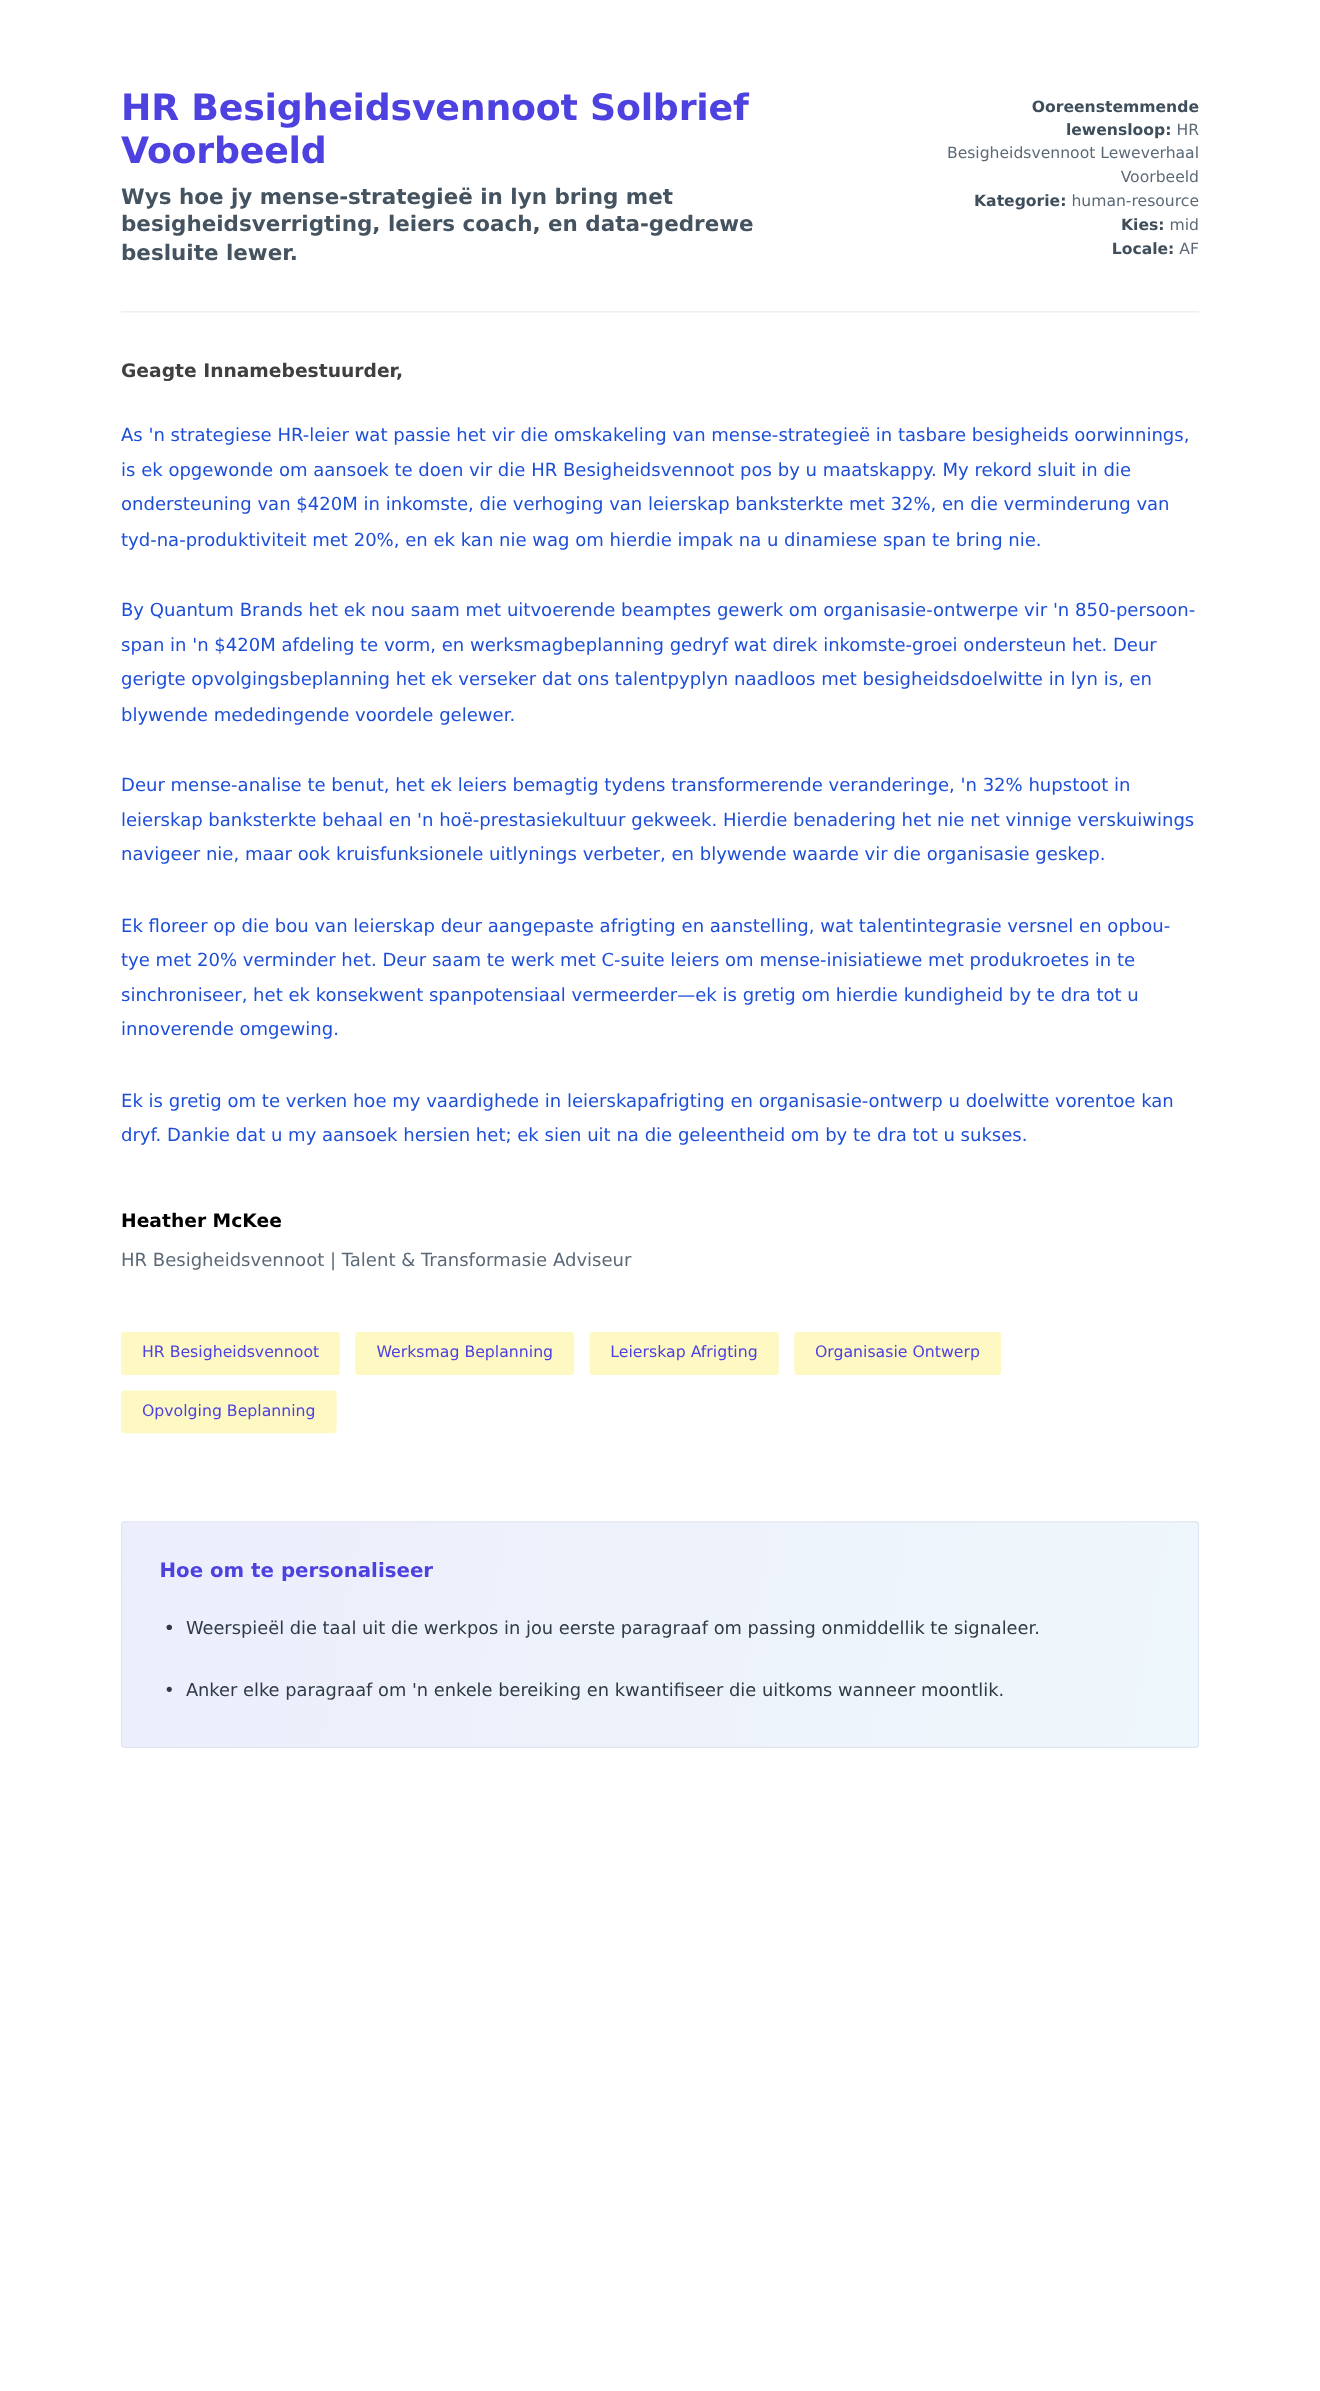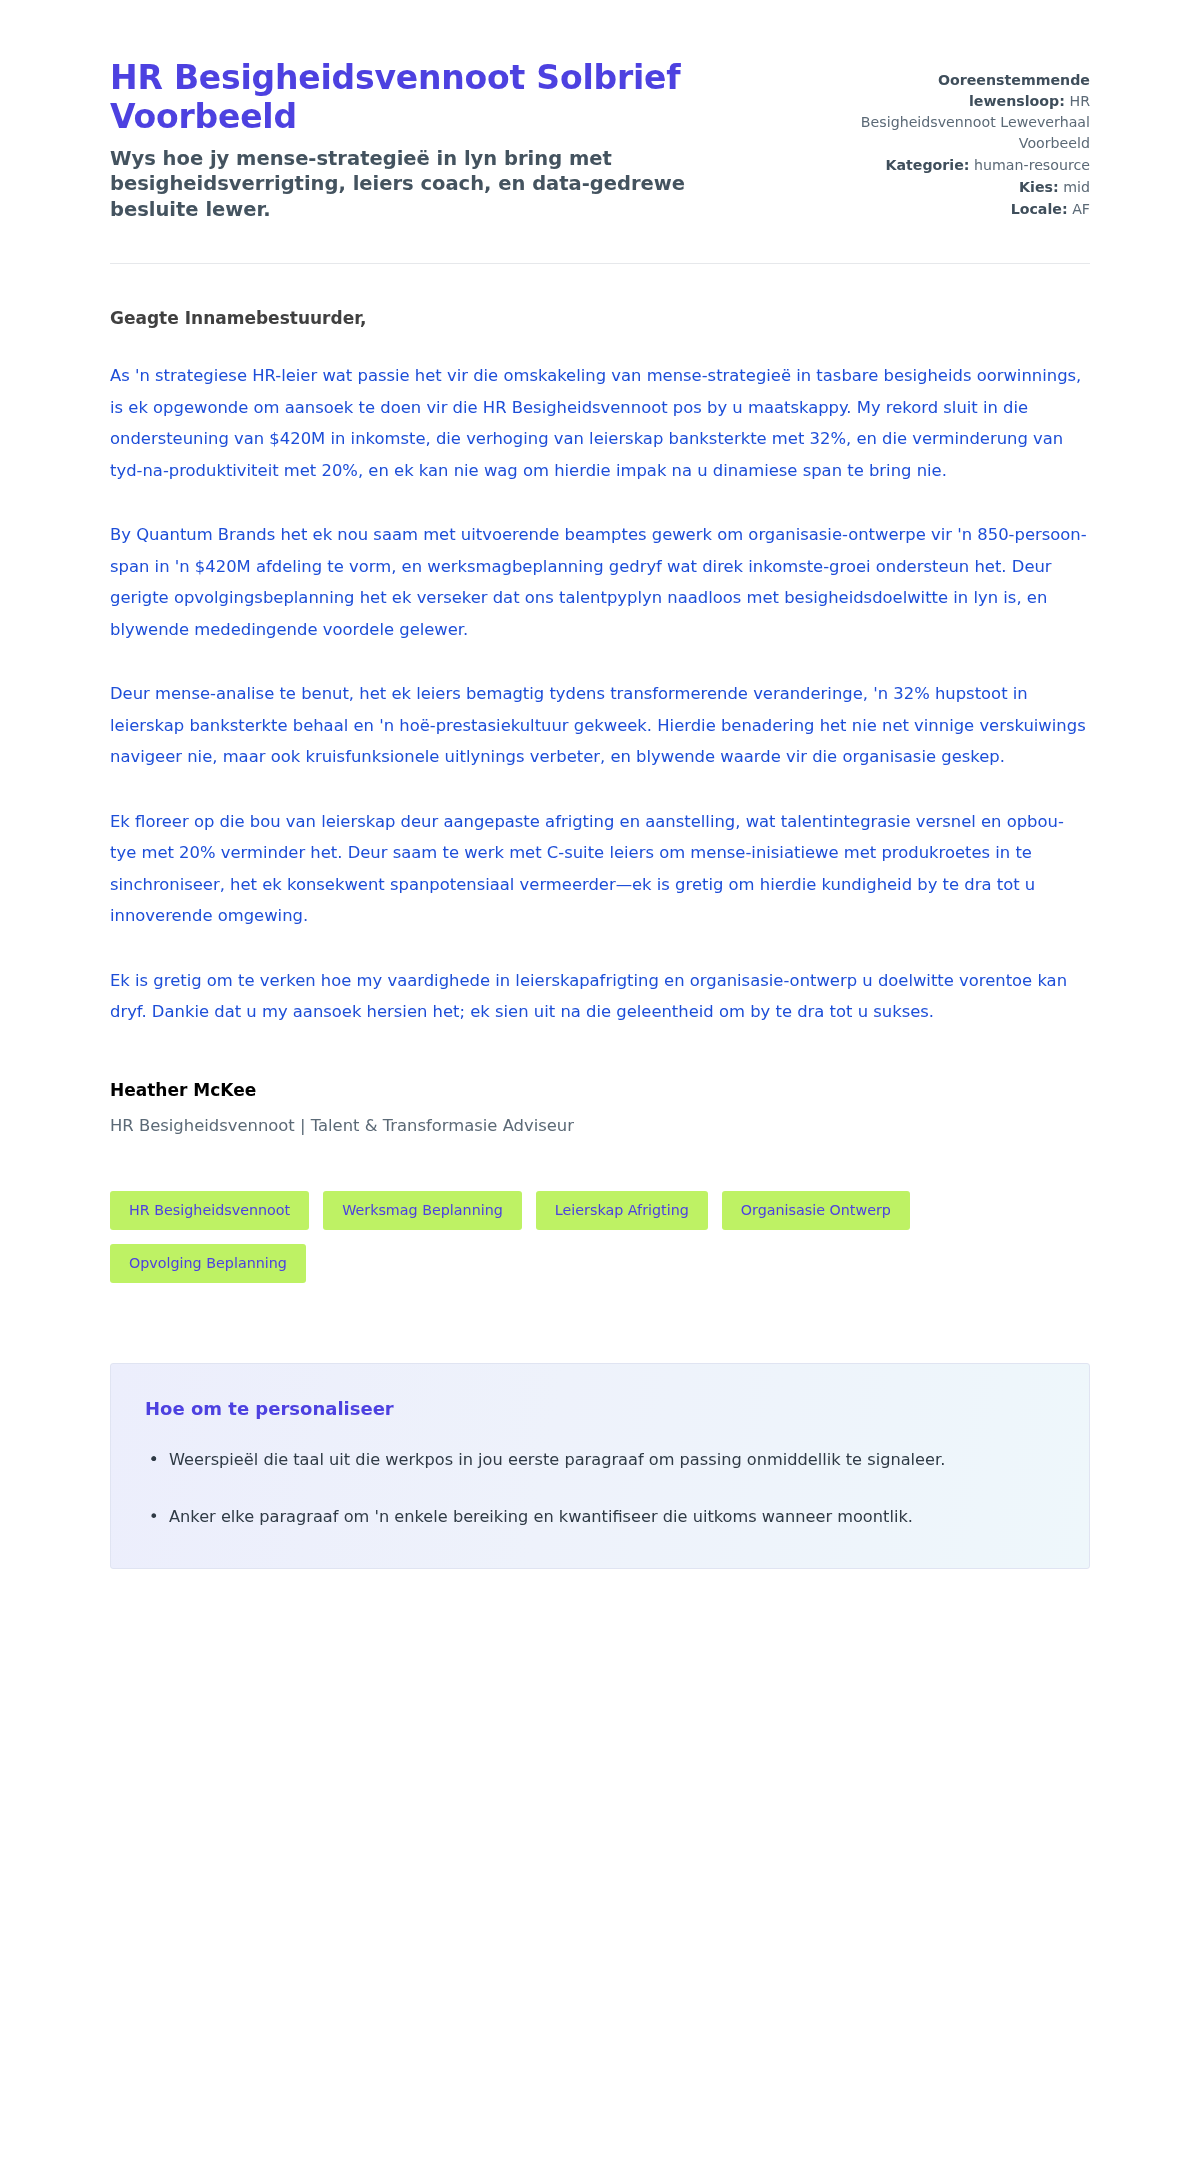--- a/index.html
+++ b/index.html
@@ -17,23 +17,23 @@
   }
   .page {
     width: 1200px;
     box-sizing: border-box;
     padding: 0 110px;
   }
 
   
   .doc-header {
     display: flex;
-    align-items: center;
+    align-items: flex-start;
     justify-content: space-between;
-    padding-top: 58px;
+    padding-top: 78px;
     gap: 40px;
   }
   .header-left {
     flex: 1 1 auto;
     max-width: 680px;
   }
   .doc-title {
     margin: 0;
     font-size: 33px;
     line-height: 1.19;
@@ -108,21 +108,21 @@
 
   
   .tag-list {
     margin-top: 56px;
     display: flex;
     flex-wrap: wrap;
     gap: 14px 14px;
     max-width: 920px;
   }
   .tag-chip {
-    background: #bef264;
+    background: #fef9c3;
     color: #4d41e0;
     font-size: 14.3px;
     padding: 11px 19px;
     border-radius: 3px;
     white-space: nowrap;
     line-height: 1.2;
   }
 
   
   .callout {

